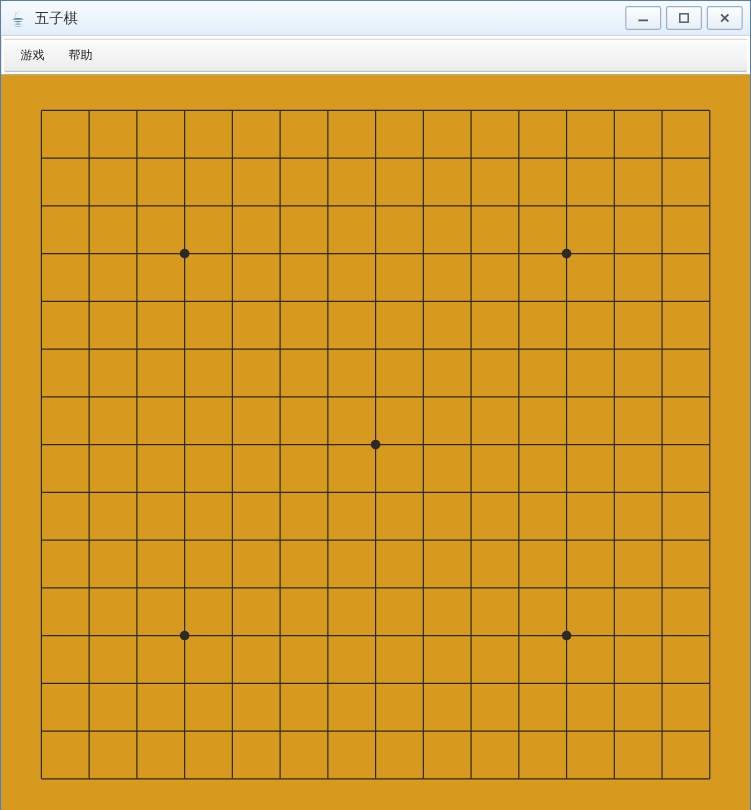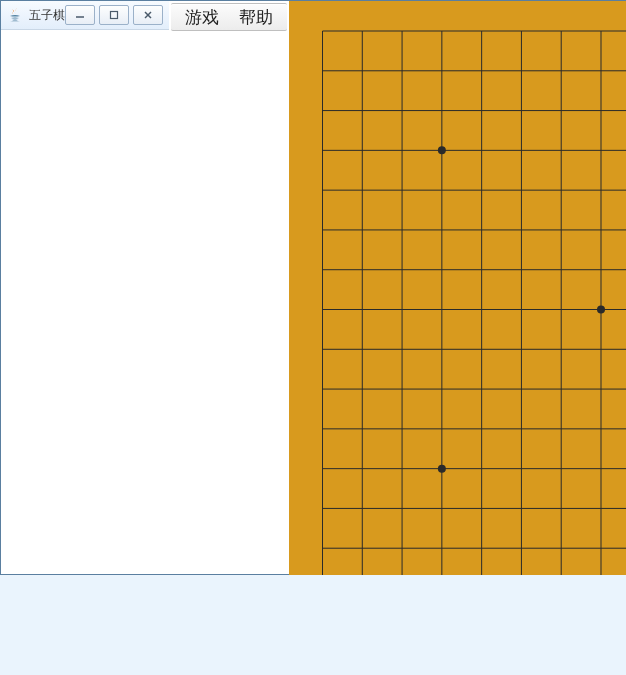--- a/index.html
+++ b/index.html
@@ -1,25 +1,25 @@
 <!DOCTYPE html>
 <html><head>
 <meta charset="utf-8">
 <style>
   html,body{margin:0;padding:0;font-family:"Microsoft YaHei","SimSun",sans-serif;background:#eaf4fd;}
-  .window{width:626px;height:575px;background:#fff;border:1px solid #5a7fa0;box-sizing:border-box;position:relative;display:flex;flex-direction:row;}
+  .window{width:626px;height:675px;background:#fff;border:1px solid #5a7fa0;box-sizing:border-box;position:relative;display:flex;flex-direction:column;}
   .titlebar{height:28px;background:linear-gradient(#f7fbff,#e3eefb);display:flex;align-items:center;justify-content:space-between;padding:0 6px 0 6px;border-bottom:1px solid #c9d7e6;}
   .title-left{display:flex;align-items:center;gap:6px;}
   .java-icon{width:16px;height:16px;}
   .title-text{font-size:12px;color:#333;}
   .win-controls{display:flex;gap:4px;}
   .win-btn{width:28px;height:18px;border:1px solid #9bb1c9;border-radius:2px;background:linear-gradient(#fdfefe,#e8eef6);display:flex;align-items:center;justify-content:center;cursor:default;}
   .win-btn svg{display:block;}
   .menubar{height:26px;background:linear-gradient(#fcfcfc,#ececec);border:1px solid #bfbfbf;border-left:none;border-right:none;display:flex;align-items:stretch;padding:0 4px;box-shadow:inset 0 1px 0 #fff;margin:2px;border-radius:2px;}
-  .menu-item{padding:0 10px;font-size:17px;color:#222;display:flex;align-items:center;cursor:default;}
+  .menu-item{padding:0 10px;font-size:10px;color:#222;display:flex;align-items:center;cursor:default;}
   .board-wrap{flex:1;position:relative;background:#8a8a8a;}
   .board-wrap svg{position:absolute;top:0;left:0;}
 </style>
 </head>
 <body>
 
 <div class="window">
 
   <div class="titlebar">
     <div class="title-left">

